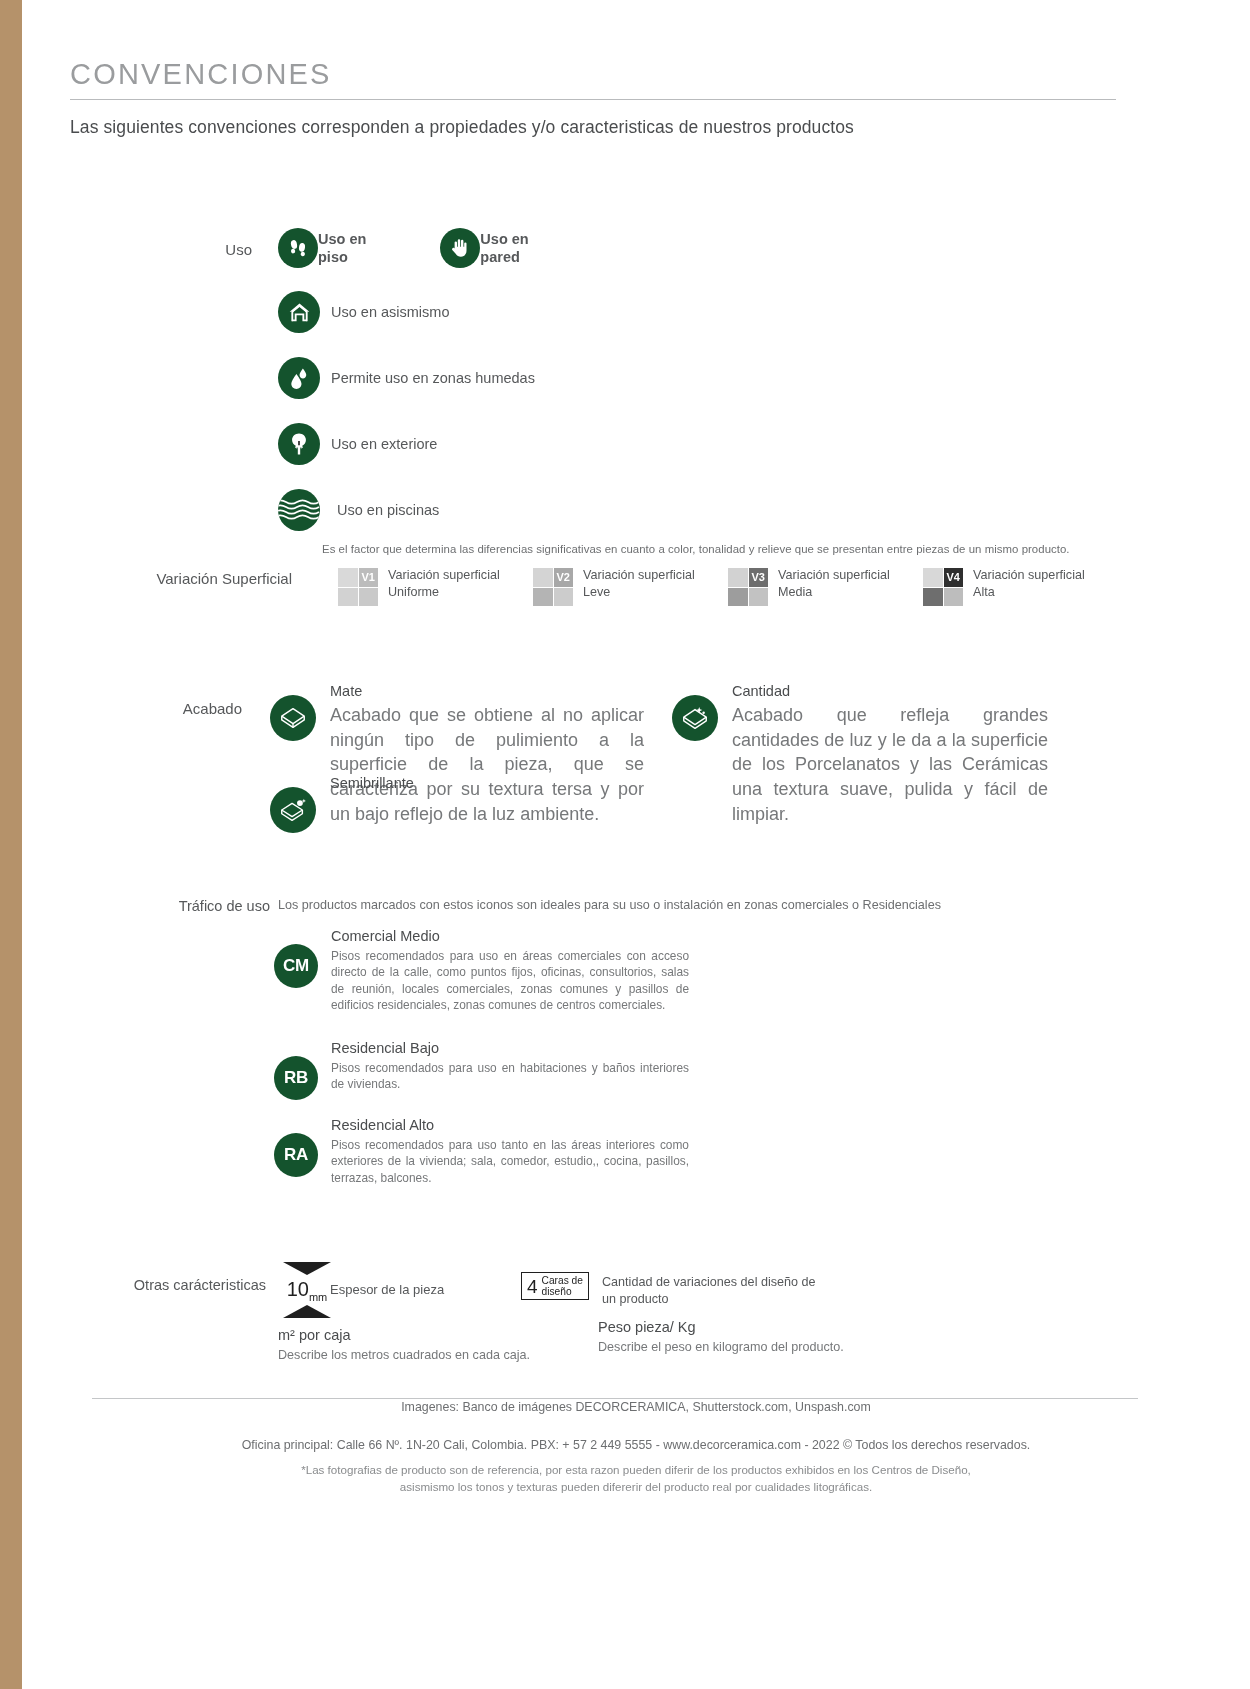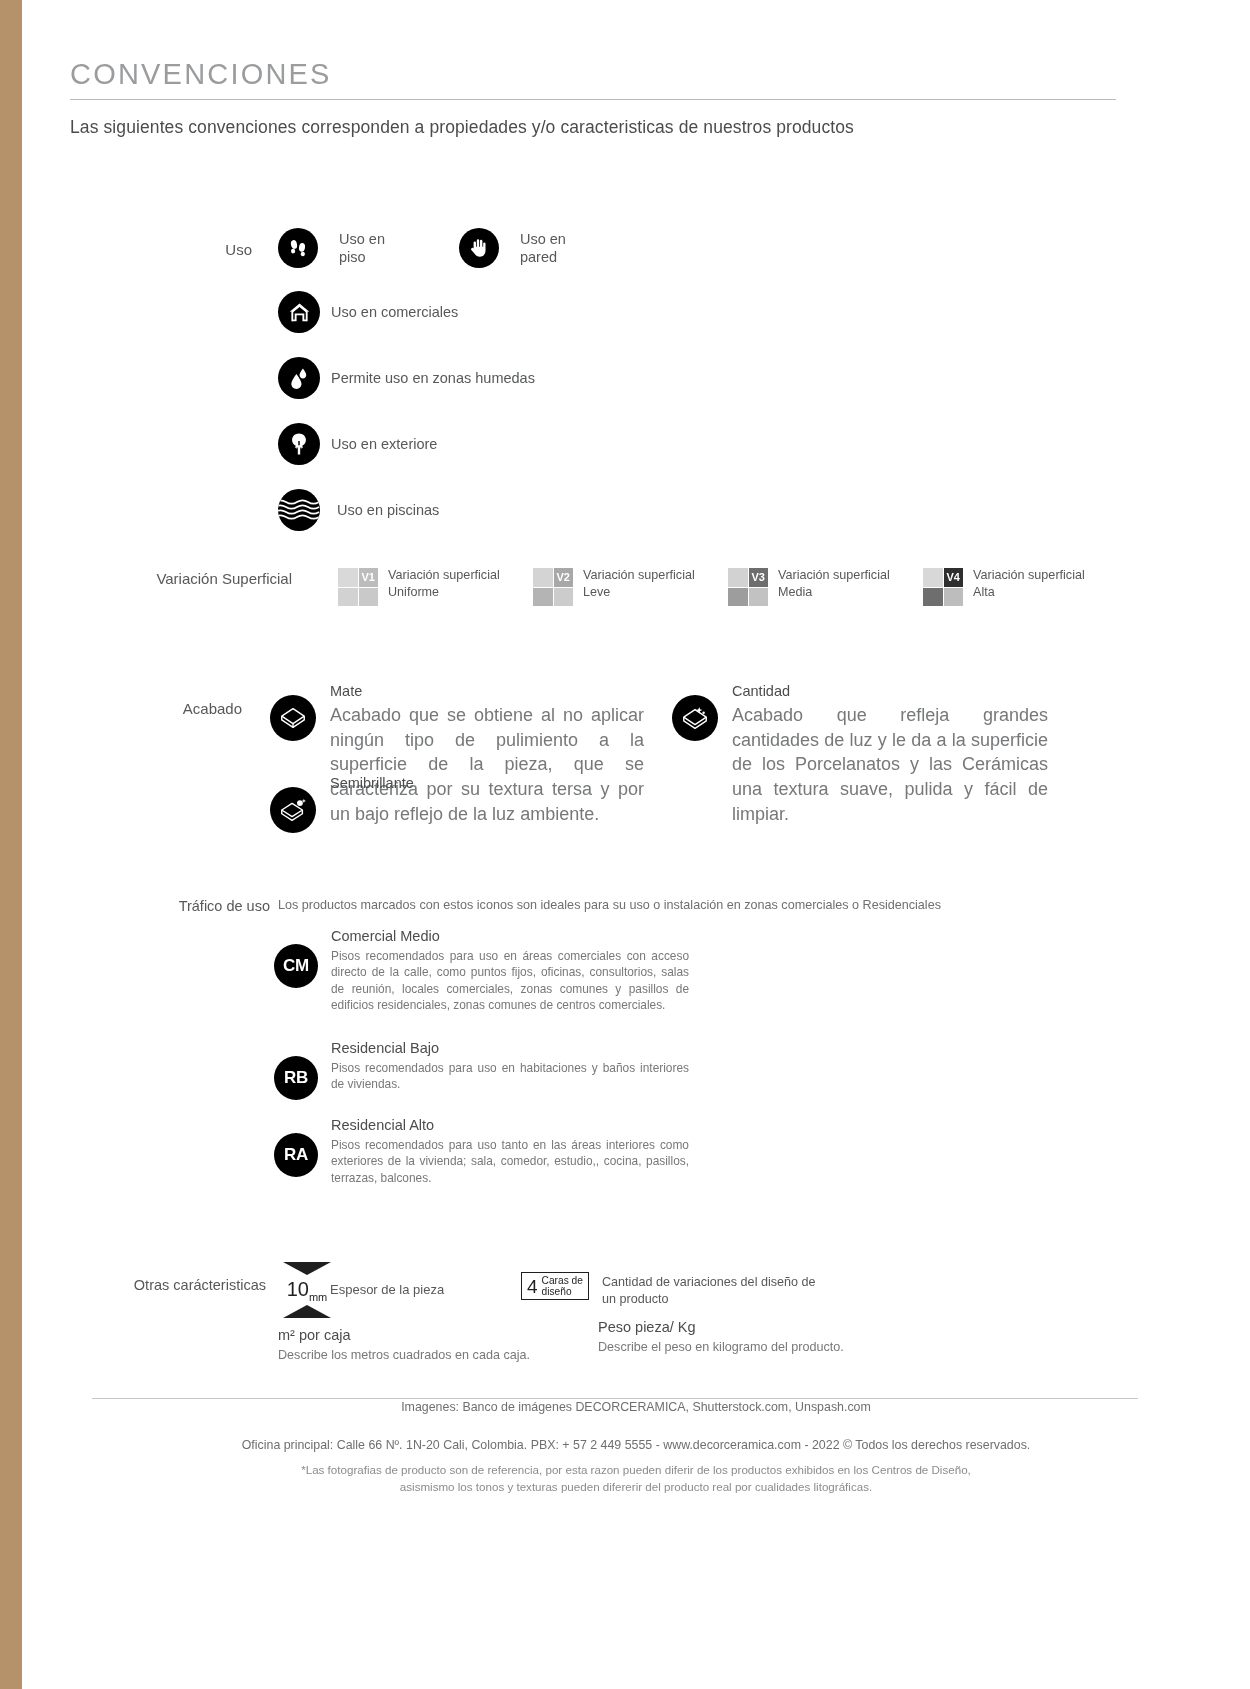--- a/index.html
+++ b/index.html
@@ -29,33 +29,33 @@
   .title-rule{ height:1px; background:#b9bbbd; width:1046px; }
   .subtitle{
     margin-top:17px; font-size:17.5px; color:#4a4c4e; letter-spacing:.1px;
   }
 
   
   .row-label{
     position:absolute; font-size:15px; color:#56585a; text-align:right;
   }
   .circ{
-    border-radius:50%; background:#000000; display:flex;
+    border-radius:50%; background:#14532d; display:flex;
     align-items:center; justify-content:center; flex:none;
   }
   .c40{ width:40px; height:40px; }
   .c42{ width:42px; height:42px; }
   .c46{ width:46px; height:46px; }
   .item-label{ font-size:14.5px; color:#56585a; line-height:1.25; }
 
   
   .uso-block{ position:absolute; left:256px; top:228px; }
   .uso-row{ display:flex; align-items:center; }
   .uso-r1{ gap:0px; }
-  .uso-r1 .pair{ display:flex; align-items:center; gap:21px; }
+  .uso-r1 .pair{ display:flex; align-items:center; gap:0;font-weight:bold; }
   .uso-r1 .pair:nth-child(2){ margin-left:74px; }
   .uso-stack{ margin-top:20px; display:flex; align-items:center; gap:11px; }
 
   
   .var-intro{
     position:absolute; left:300px; top:543px; font-size:11.4px; color:#6d6f71;
     letter-spacing:.05px;
   }
   .var-row{ position:absolute; left:300px; top:567px; display:flex; }
   .var-item{ display:flex; align-items:flex-start; width:195px;padding-left:16px; }
@@ -182,21 +182,21 @@
       </div>
     </div>
 
     <div class="uso-stack" style="margin-top:23px;">
       <div class="circ c42">
         <svg width="25" height="25" viewBox="0 0 24 24">
           <path fill="#ffffff" d="M12 3.4 2.6 11.2h2.2v9.1h4.4v-5.6h5.6v5.6h4.4v-9.1h2.2zM12 6.3l6 5v7.3h-1.4v-5.6H7.4v5.6H6v-7.3z"></path>
           <path fill="#ffffff" d="M12 5 4.2 11.4v8.9h1.3v-8.3L12 6.8l6.5 5.2v8.3h1.3v-8.9z"></path>
         </svg>
       </div>
-      <div class="item-label">Uso en comerciales</div>
+      <div class="item-label">Uso en asismismo</div>
     </div>
 
     <div class="uso-stack" style="margin-top:24px;">
       <div class="circ c42">
         <svg width="26" height="26" viewBox="0 0 24 24">
           <path fill="#ffffff" d="M15.6 3.2c1.9 2.6 3.1 4.5 3.1 6 0 1.8-1.4 3.2-3.1 3.2s-3.1-1.4-3.1-3.2c0-1.5 1.2-3.4 3.1-6z"></path>
           <path fill="#ffffff" d="M9.6 8.3c2.9 4 4.7 6.9 4.7 9.1 0 2.7-2.1 4.8-4.7 4.8s-4.7-2.1-4.7-4.8c0-2.2 1.8-5.1 4.7-9.1z"></path>
         </svg>
       </div>
       <div class="item-label">Permite uso en zonas humedas</div>
@@ -226,20 +226,21 @@
             <path d="M-3 23 q5.5 -3.4 11 0 t11 0 t11 0 t11 0"></path>
             <path d="M-3 28 q5.5 -3.4 11 0 t11 0 t11 0 t11 0"></path>
           </g>
         </svg>
       </div>
       <div class="item-label" style="margin-left:6px;">Uso en piscinas</div>
     </div>
   </div>
 
   <div class="row-label" style="left:110px; top:570px; width:160px;">Variación Superficial</div>
+  <div class="var-intro">Es el factor que determina las diferencias significativas en cuanto a color, tonalidad y relieve que se presentan entre piezas de un mismo producto.</div>
 
   <div class="var-row">
     <div class="var-item">
       <div class="swatch">
         <div style="background:#d9d9d9"></div>
         <div class="sw-v" style="background:#bcbcbc">V1</div>
         <div style="background:#d2d2d2"></div>
           <div style="background:#c9c9c9"></div>
       </div>
       <div class="var-text">

